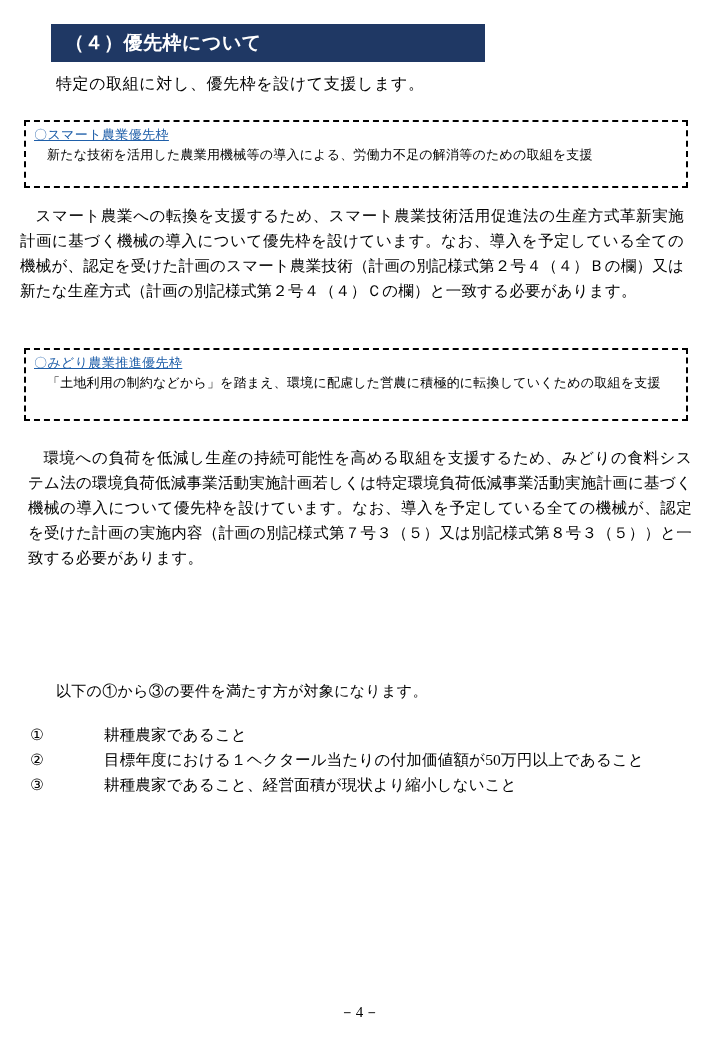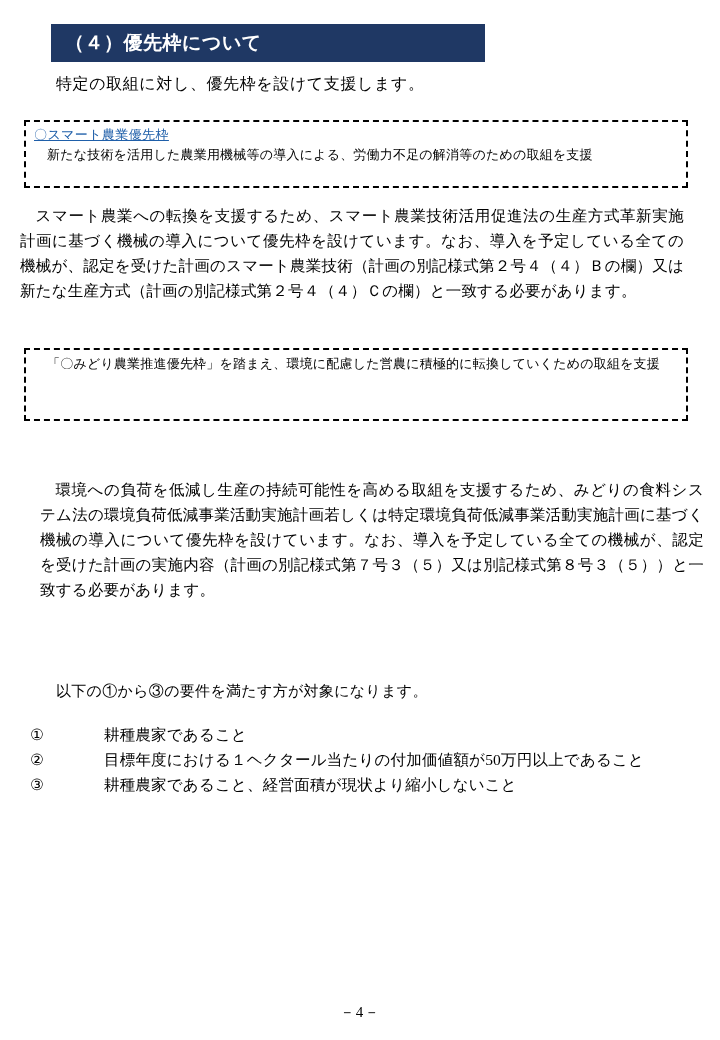--- a/index.html
+++ b/index.html
@@ -133,24 +133,25 @@
   <div class="lead">特定の取組に対し、優先枠を設けて支援します。</div>
 
   <div class="dashed-box" style="left:24px; top:120px; width:664px; height:68px;">
     <div class="box-title">〇スマート農業優先枠</div>
     <div class="box-body">新たな技術を活用した農業用機械等の導入による、労働力不足の解消等のための取組を支援</div>
   </div>
 
   <p class="para" style="left:20px; top:203px; width:664px;">スマート農業への転換を支援するため、スマート農業技術活用促進法の生産方式革新実施計画に基づく機械の導入について優先枠を設けています。なお、導入を予定している全ての機械が、認定を受けた計画のスマート農業技術（計画の別記様式第２号４（４）Ｂの欄）又は新たな生産方式（計画の別記様式第２号４（４）Ｃの欄）と一致する必要があります。</p>
 
   <div class="dashed-box" style="left:24px; top:348px; width:664px; height:73px;">
-    <div class="box-body">「〇みどり農業推進優先枠」を踏まえ、環境に配慮した営農に積極的に転換していくための取組を支援</div>
+    <div class="box-title">〇みどり農業推進優先枠</div>
+    <div class="box-body">「土地利用の制約などから」を踏まえ、環境に配慮した営農に積極的に転換していくための取組を支援</div>
   </div>
 
-  <p class="para" style="left:40px; top:445px; width:664px;margin-top:32px;">環境への負荷を低減し生産の持続可能性を高める取組を支援するため、みどりの食料システム法の環境負荷低減事業活動実施計画若しくは特定環境負荷低減事業活動実施計画に基づく機械の導入について優先枠を設けています。なお、導入を予定している全ての機械が、認定を受けた計画の実施内容（計画の別記様式第７号３（５）又は別記様式第８号３（５））と一致する必要があります。</p>
+  <p class="para" style="left:28px; top:445px; width:664px;">環境への負荷を低減し生産の持続可能性を高める取組を支援するため、みどりの食料システム法の環境負荷低減事業活動実施計画若しくは特定環境負荷低減事業活動実施計画に基づく機械の導入について優先枠を設けています。なお、導入を予定している全ての機械が、認定を受けた計画の実施内容（計画の別記様式第７号３（５）又は別記様式第８号３（５））と一致する必要があります。</p>
 
 
   <div class="req-intro" style="top:682px;">以下の①から③の要件を満たす方が対象になります。</div>
 
   <div class="req-list" style="top:722px; width:660px;">
     <div class="req-item">
       <span class="req-num">①</span>
       <span class="req-text">耕種農家であること</span>
     </div>
     <div class="req-item">

